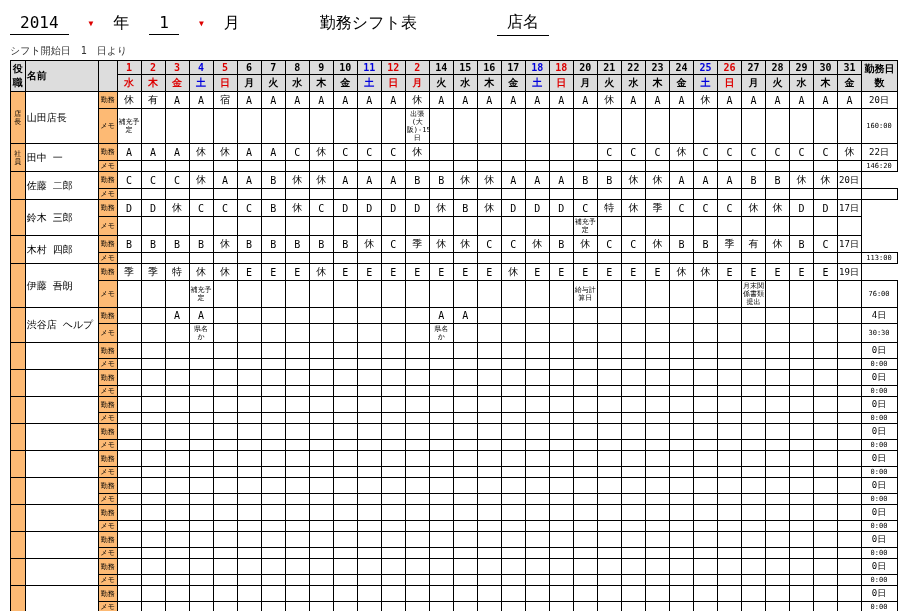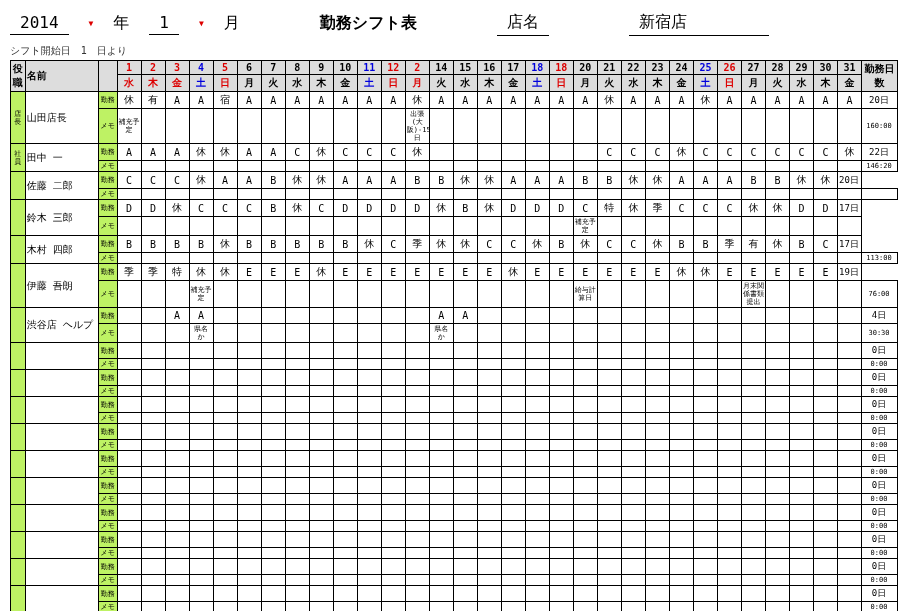--- a/index.html
+++ b/index.html
@@ -11,39 +11,38 @@
 th,td{border:1px solid #000;padding:1px;text-align:center;font-size:10px;overflow:hidden}
 .main-tbl th{background:#ddd}
 .name-col{width:70px}
 .role-col{width:14px;font-size:9px}
 .sub-col{width:18px;font-size:8px}
 .day-col{width:23px}
 .total-col{width:34px}
 .wd-red{color:#d00}
 .wd-blue{color:#00d}
 .name-cell{text-align:left;font-size:10px}
-.sub-cell{font-size:7px;line-height:8px;background:#bef264}
+.sub-cell{font-size:7px;line-height:8px;background:#fdba74}
 .shift-cell{font-size:10px}
 .total-cell{font-size:9px;text-align:center;padding-right:2px}
 .note-row td{font-size:7px;height:8px;line-height:8px}
 .tri{color:#d00;font-size:8px}
 </style>
 </head>
 <body>
 
 <div class="header">
   <span class="hdr-field">2014</span>
     <span class="tri">▼</span>
   <span class="hdr-label">年</span>
   <span class="hdr-field">1</span>
     <span class="tri">▼</span>
   <span class="hdr-label">月</span>
-  <span class="hdr-label" style="margin-left:60px;font-weight:bold">勤務シフト表</span>
+  <span class="hdr-label" style="margin-left:60px;font-weight:normal">勤務シフト表</span>
   <span class="hdr-field" style="margin-left:60px">店名</span>
-  <span class="hdr-field" style="margin-left:60px;min-width:120px">新宿店</span>
 </div>
 <div class="start-note">シフト開始日　1　日より</div>
 
 <table class="main-tbl">
   <colgroup>
     <col class="role-col">
       <col class="name-col">
       <col class="sub-col">
     <col class="day-col" span="31">
       <col class="total-col">

